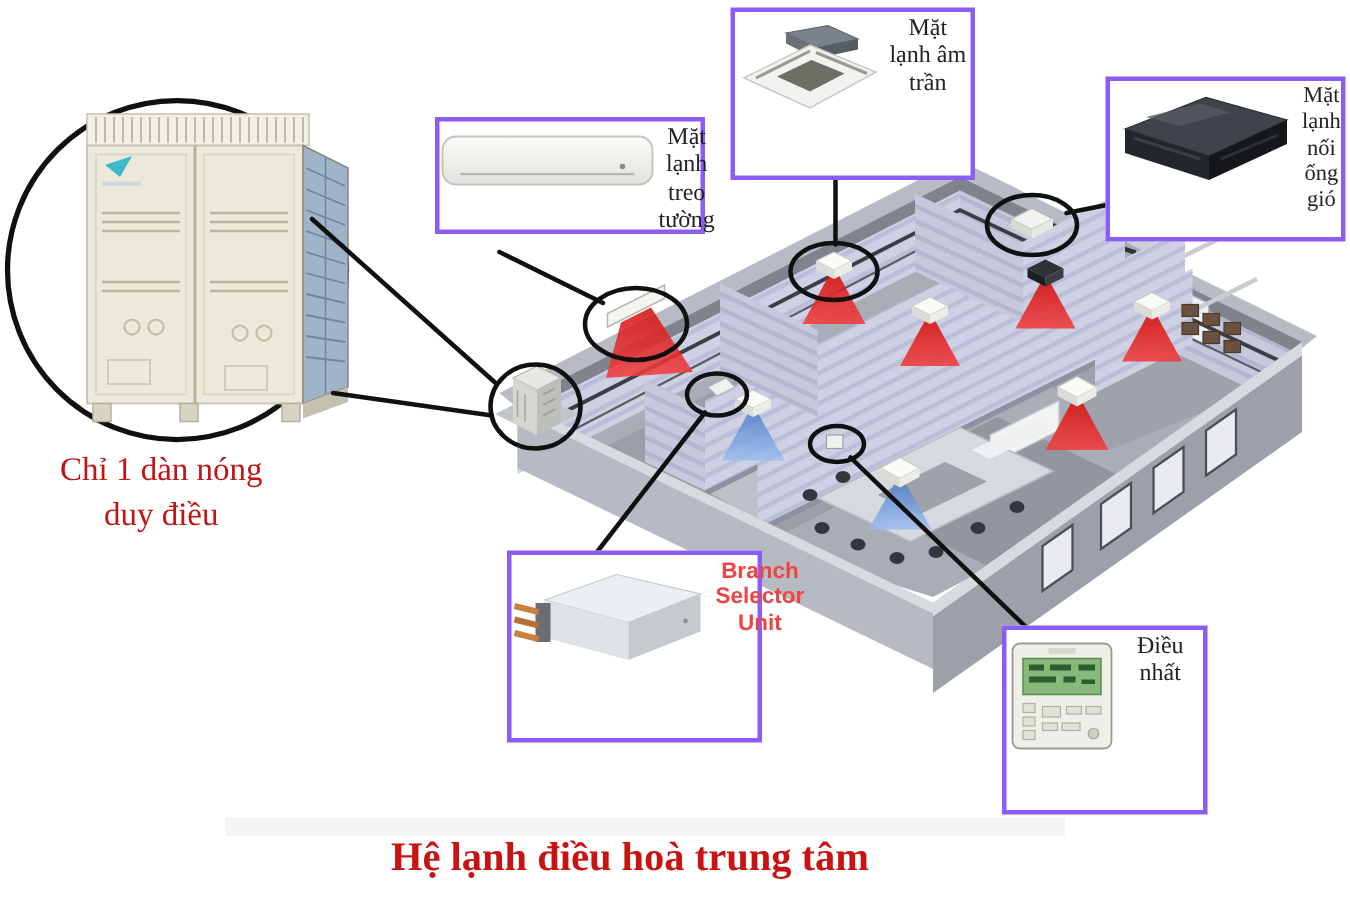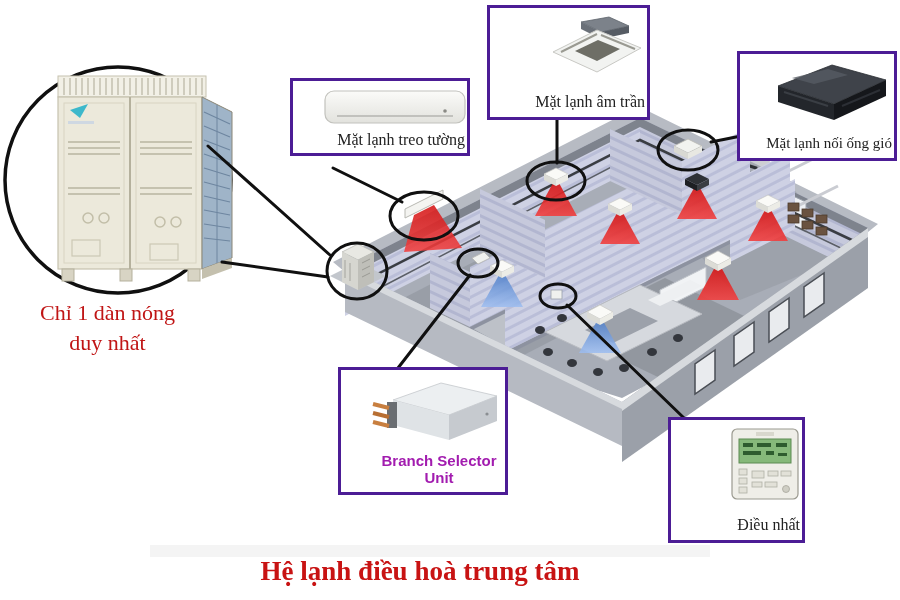--- a/index.html
+++ b/index.html
@@ -1,29 +1,29 @@
 <!DOCTYPE html>
 <html><head>
 <meta charset="utf-8">
 <style>
   html,body{margin:0;padding:0;background:#ffffff;}
   #canvas{position:relative;width:900px;height:600px;background:#ffffff;overflow:hidden;
           font-family:"Liberation Serif", serif;}
   #scene{position:absolute;left:0;top:0;width:900px;height:600px;z-index:1;}
-  .callout-box{position:absolute;background:#ffffff;border:3px solid #4c1d95;z-index:3;
-               display:flex;flex-direction:column;align-items:flex-end;justify-content:space-between;
+  .callout-box{position:absolute;background:#ffffff;border:3px solid #8b5cf6;z-index:3;
+               display:flex;flex-direction:row;align-items:flex-start;justify-content:space-between;
                box-sizing:border-box;}
   .callout-label{font-size:16px;color:#222;text-align:center;line-height:1.15;padding:2px 2px 6px 2px;}
   .unit-art{flex:0 0 auto;margin-top:6px;}
   #box-wall{left:290px;top:78px;width:180px;height:78px;}
   #box-cassette{left:487px;top:5px;width:163px;height:115px;}
   #box-ducted{left:737px;top:25px;width:160px;height:110px;margin-top:26px;}
   #box-ducted .callout-label{font-size:15px;}
   #box-branch{left:338px;top:367px;width:170px;height:128px;}
-  #box-branch .callout-label{font-family:"Liberation Sans", sans-serif;font-weight:bold;font-size:15px;color:#a21caf;margin-left:32px;}
+  #box-branch .callout-label{font-family:"Liberation Sans", sans-serif;font-weight:bold;font-size:15px;color:#ef4444;}
   #box-controller{left:668px;top:417px;width:137px;height:126px;}
   .red-caption{position:absolute;left:15px;top:298px;width:185px;z-index:3;
                color:#c01515;font-weight:normal;font-size:22px;text-align:center;line-height:1.35;}
   .page-title{position:absolute;left:160px;top:556px;width:520px;z-index:3;
               color:#c81313;font-weight:bold;font-size:27px;text-align:center;}
   .smudge{position:absolute;background:#f4f4f4;z-index:0;}
 </style>
 </head>
 <body>
 
@@ -380,18 +380,18 @@
         <rect x="24" y="56" width="10" height="5"></rect>
           <rect x="37" y="56" width="12" height="5"></rect>
       </g>
       <circle cx="58" cy="63" r="3.5" fill="#cfcec4" stroke="#a7a69c" stroke-width="0.8"></circle>
     </svg>
     <div class="callout-label">Điều nhất</div>
   </div>
 
   <div class="red-caption">
     <div>Chỉ 1 dàn nóng</div>
-    <div>duy nhất</div>
+    <div>duy điều</div>
   </div>
 
   <div class="page-title">Hệ lạnh điều hoà trung tâm</div>
 
 </div>
 
 </body></html>

